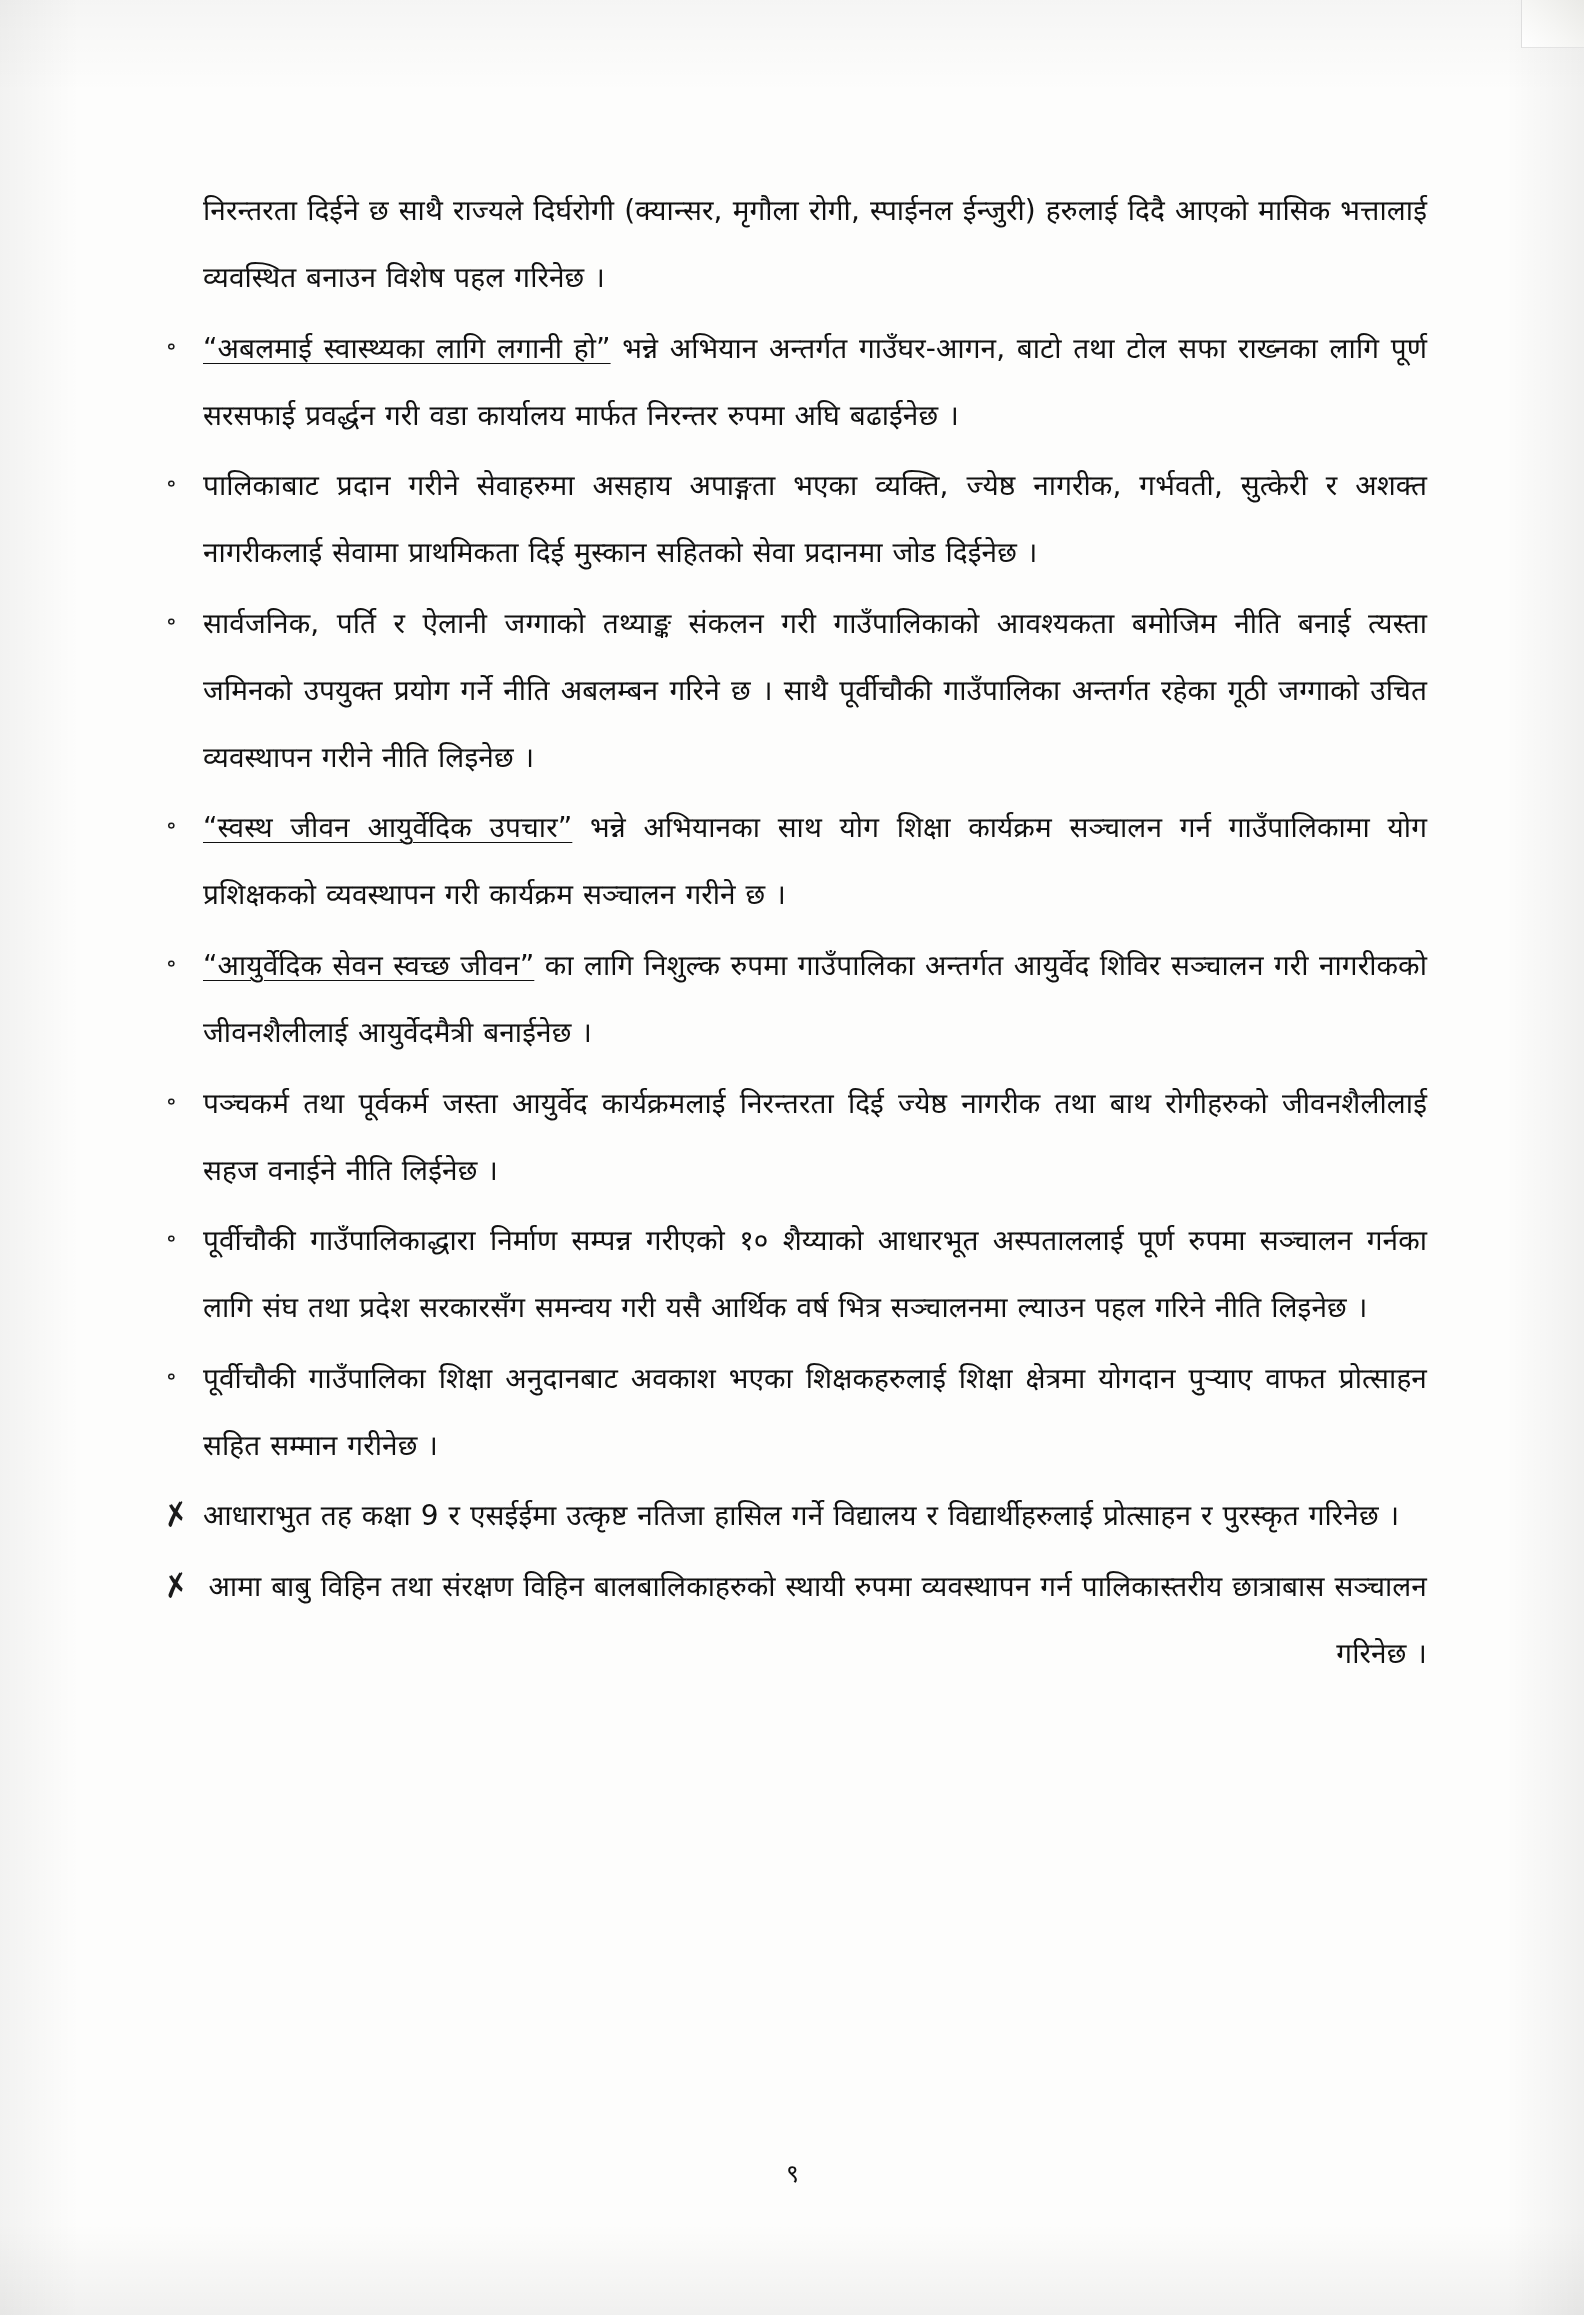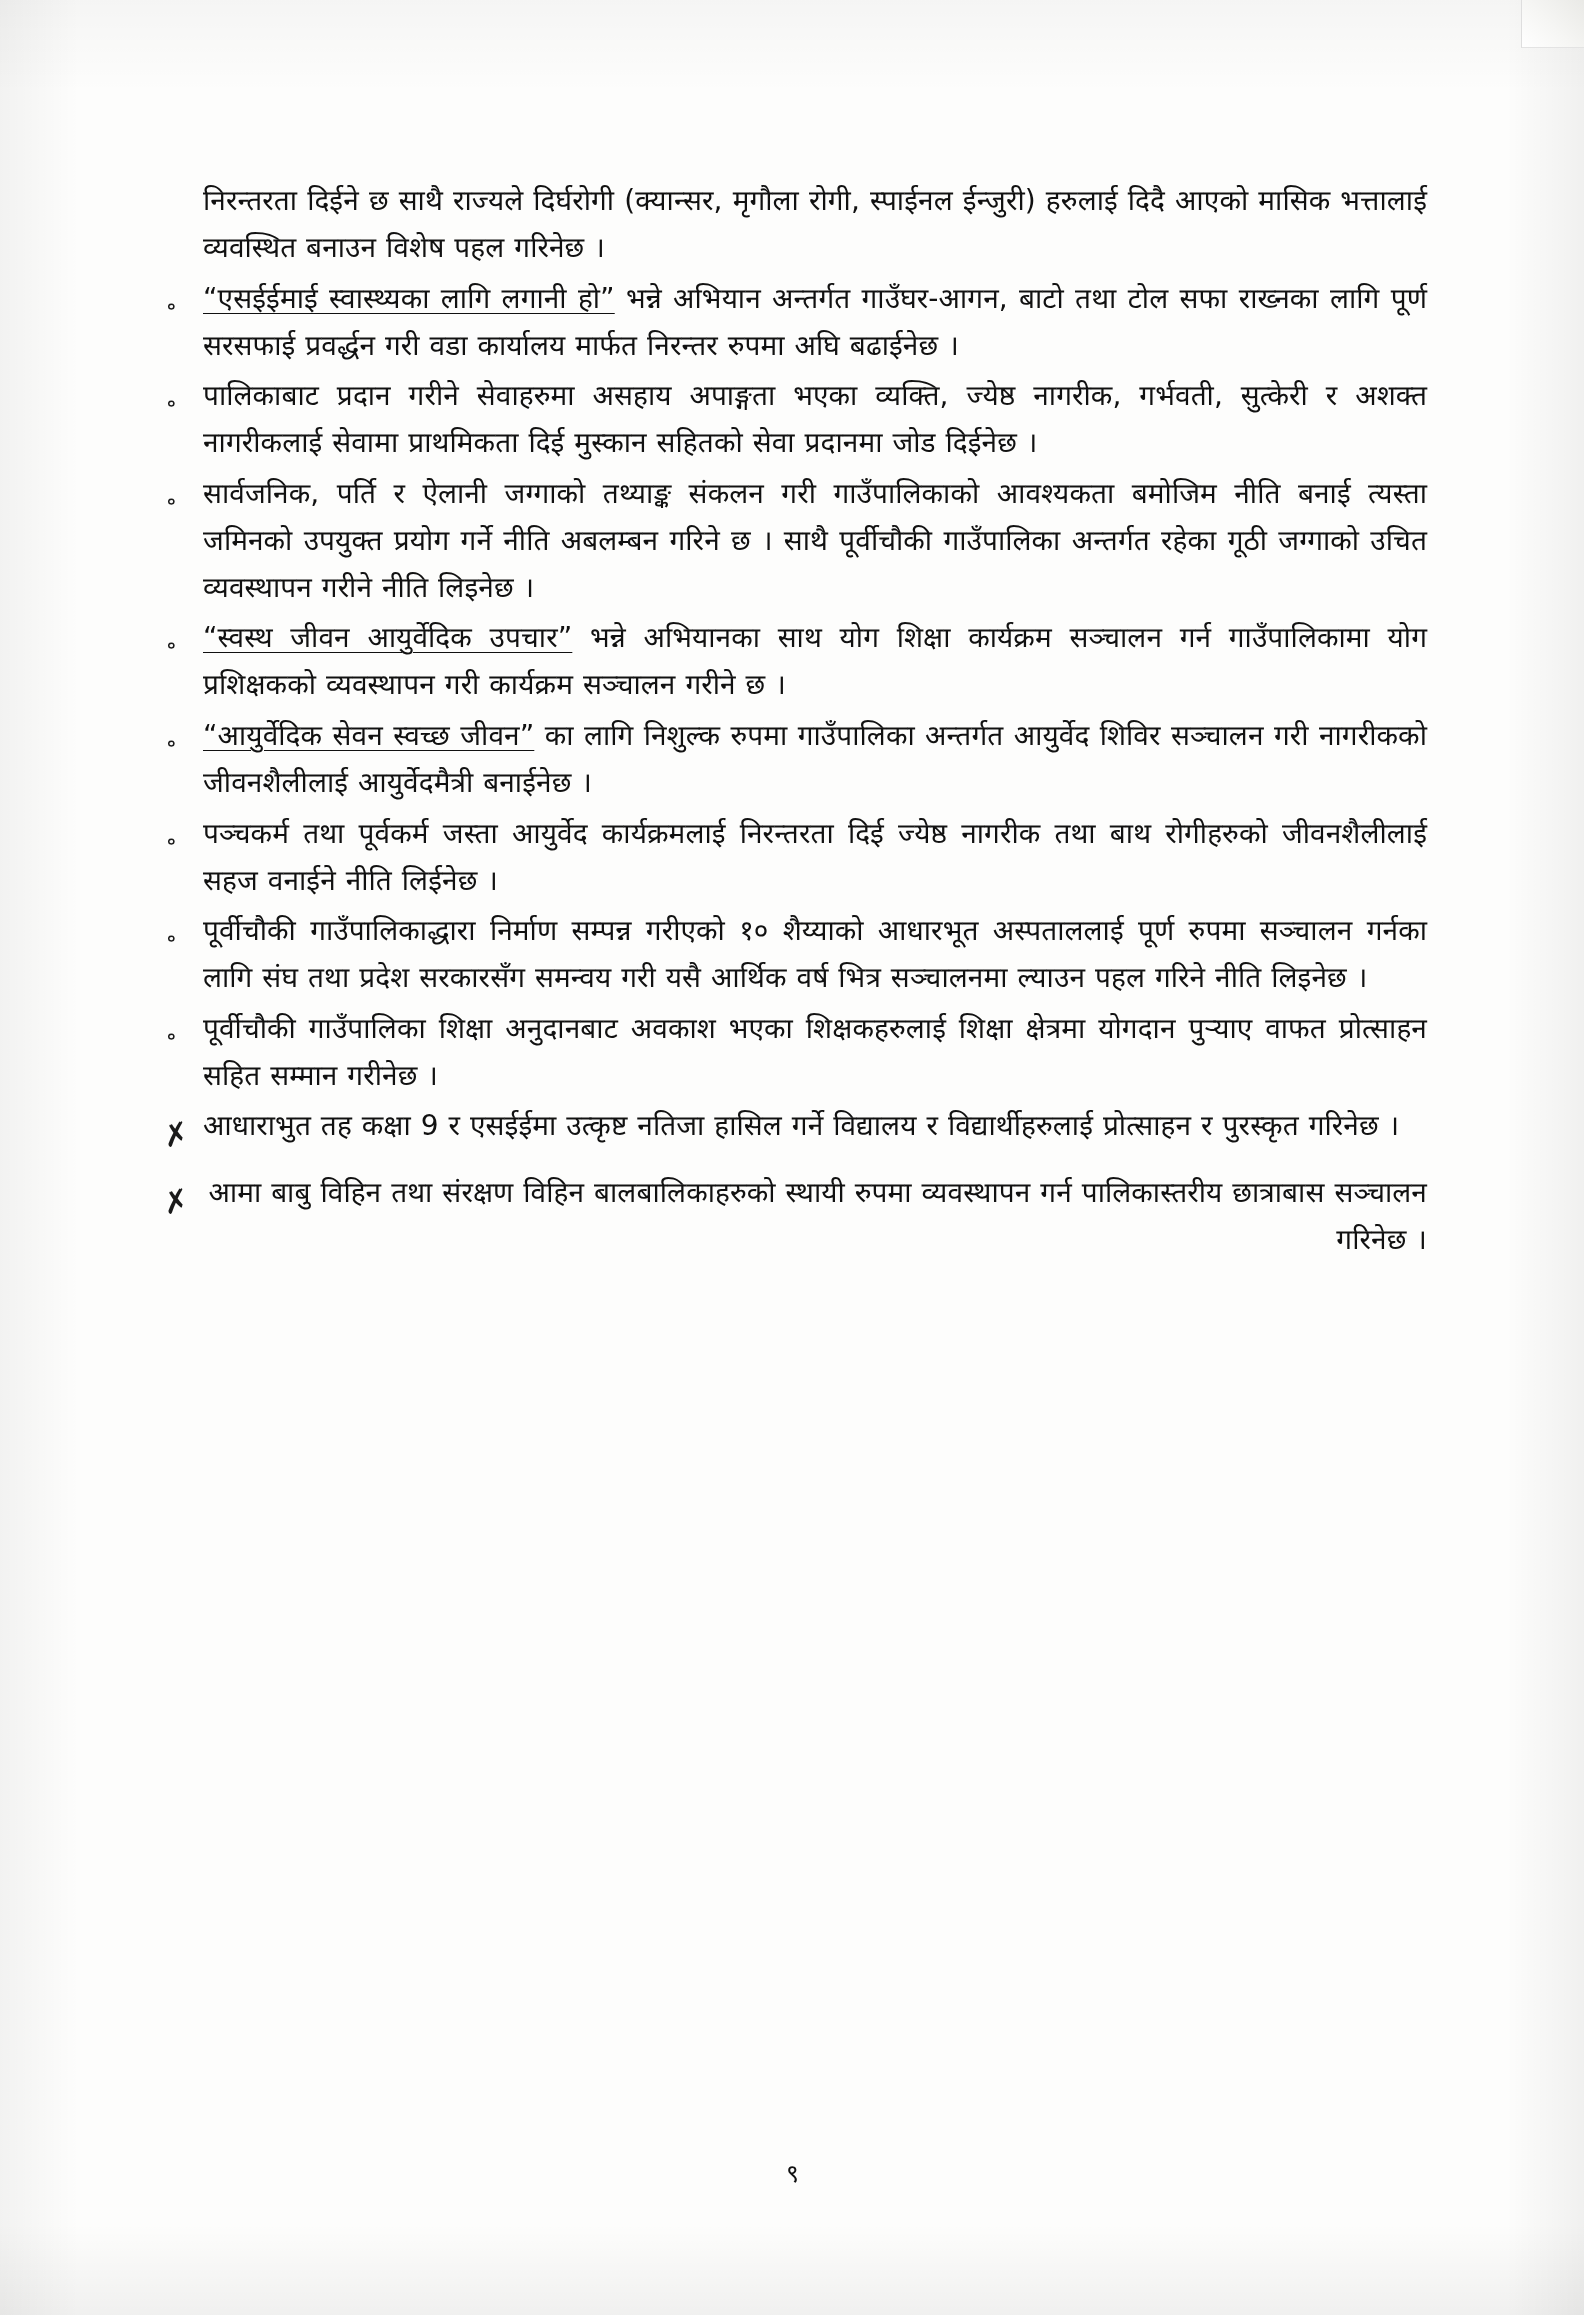--- a/index.html
+++ b/index.html
@@ -61,21 +61,21 @@
     line-height: 63px;
     transform: rotate(-12deg);
     padding-left: 1.8px;
   }
   .bullet.none {
     width: 42px;
   }
   .text {
     flex: 1 1 auto;
     font-size: 28px;
-    line-height: 47px;
+    line-height: 67px;
     color: #111111;
     text-align: justify;
     text-justify: inter-word;
     letter-spacing: 0.1px;
     word-spacing: 0.9px;
   }
   .text.nojust {
     text-align: right;
   }
   .ul {
@@ -102,21 +102,21 @@
 
   <div class="content">
 
     <div class="para">
       <div class="bullet none"></div>
       <div class="text"><span>निरन्तरता दिईने छ साथै राज्यले दिर्घरोगी (क्यान्सर, मृगौला रोगी, स्पाईनल ईन्जुरी) हरुलाई दिदै आएको मासिक भत्तालाई व्यवस्थित बनाउन विशेष पहल गरिनेछ ।</span></div>
     </div>
 
     <div class="para">
       <div class="bullet">॰</div>
-      <div class="text"><span class="ul">“एसईईमाई स्वास्थ्यका लागि लगानी हो”</span><span> भन्ने अभियान अन्तर्गत गाउँघर-आगन, बाटो तथा टोल सफा राख्नका लागि पूर्ण सरसफाई प्रवर्द्धन गरी वडा कार्यालय मार्फत निरन्तर रुपमा अघि बढाईनेछ ।</span></div>
+      <div class="text"><span class="ul">“अबलमाई स्वास्थ्यका लागि लगानी हो”</span><span> भन्ने अभियान अन्तर्गत गाउँघर-आगन, बाटो तथा टोल सफा राख्नका लागि पूर्ण सरसफाई प्रवर्द्धन गरी वडा कार्यालय मार्फत निरन्तर रुपमा अघि बढाईनेछ ।</span></div>
     </div>
 
     <div class="para">
       <div class="bullet">॰</div>
       <div class="text"><span>पालिकाबाट प्रदान गरीने सेवाहरुमा असहाय अपाङ्गता भएका व्यक्ति, ज्येष्ठ नागरीक, गर्भवती, सुत्केरी र अशक्त नागरीकलाई सेवामा प्राथमिकता दिई मुस्कान सहितको सेवा प्रदानमा जोड दिईनेछ ।</span></div>
     </div>
 
     <div class="para">
       <div class="bullet">॰</div>
       <div class="text"><span>सार्वजनिक, पर्ति र ऐलानी जग्गाको तथ्याङ्क संकलन गरी गाउँपालिकाको आवश्यकता बमोजिम नीति बनाई त्यस्ता जमिनको उपयुक्त प्रयोग गर्ने नीति अबलम्बन गरिने छ ।  साथै पूर्वीचौकी गाउँपालिका अन्तर्गत रहेका गूठी जग्गाको उचित व्यवस्थापन गरीने नीति लिइनेछ ।</span></div>

